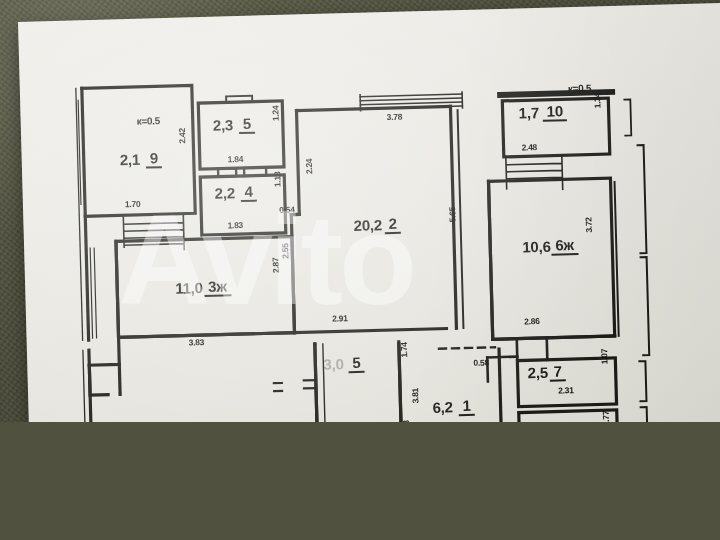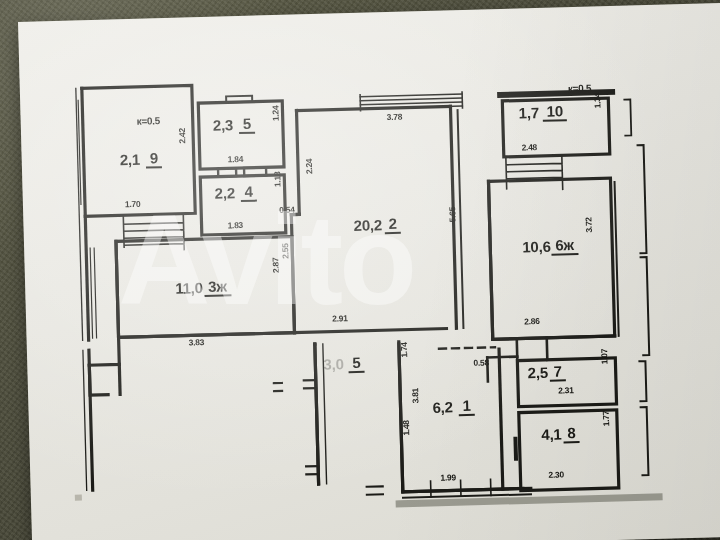--- a/index.html
+++ b/index.html
@@ -2,21 +2,21 @@
 <html><head>
 <meta charset="utf-8">
 <title>Floor Plan Photo</title>
 <style>
   html,body{margin:0;padding:0;}
   body{
     width:720px;height:540px;overflow:hidden;
     font-family:"Liberation Sans",sans-serif;
     background:#51513f;
   }
-  #stage{position:relative;width:720px;height:540px;overflow:hidden;}
+  #stage{position:relative;width:720px;height:422px;overflow:hidden;}
 
   
   .bg{
     position:absolute;inset:0;
     background:
       repeating-linear-gradient(37deg, rgba(255,255,255,.035) 0 2px, rgba(0,0,0,.045) 2px 4px),
       repeating-linear-gradient(127deg, rgba(255,255,255,.03) 0 3px, rgba(0,0,0,.04) 3px 5px),
       radial-gradient(ellipse at 20% 10%, #5d5d48 0%, #4b4b3a 55%, #3f3f31 100%);
   }
   .bg:after{

